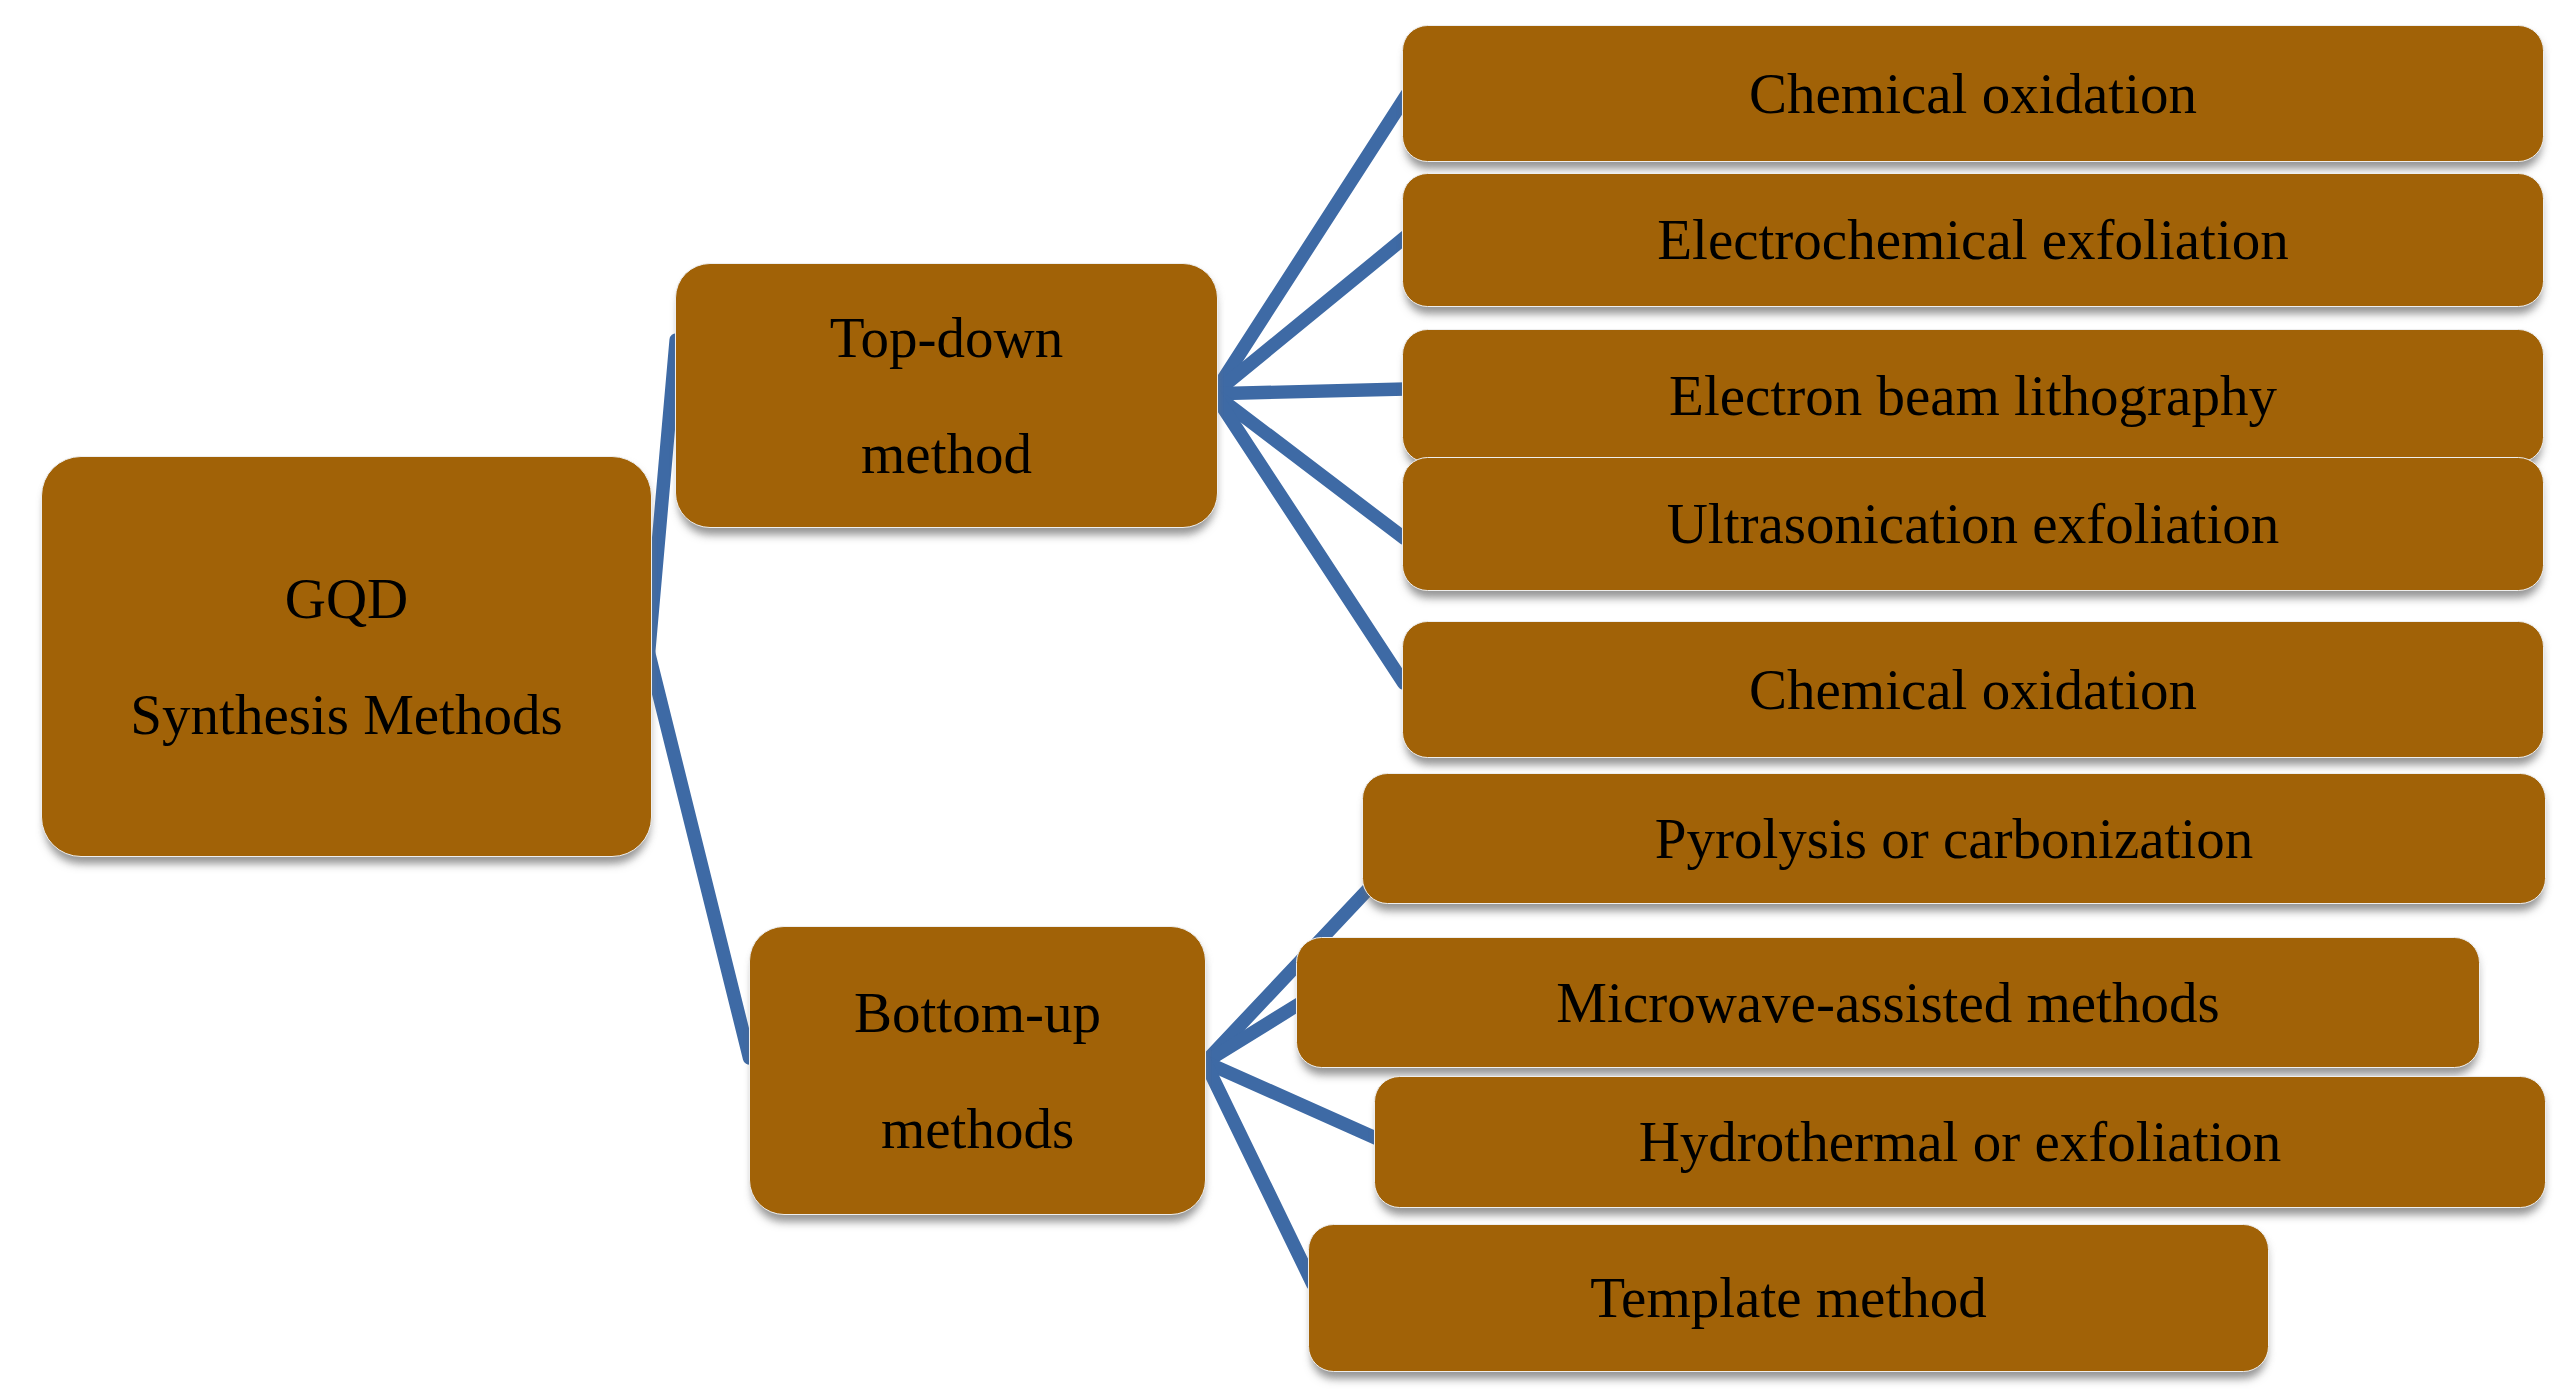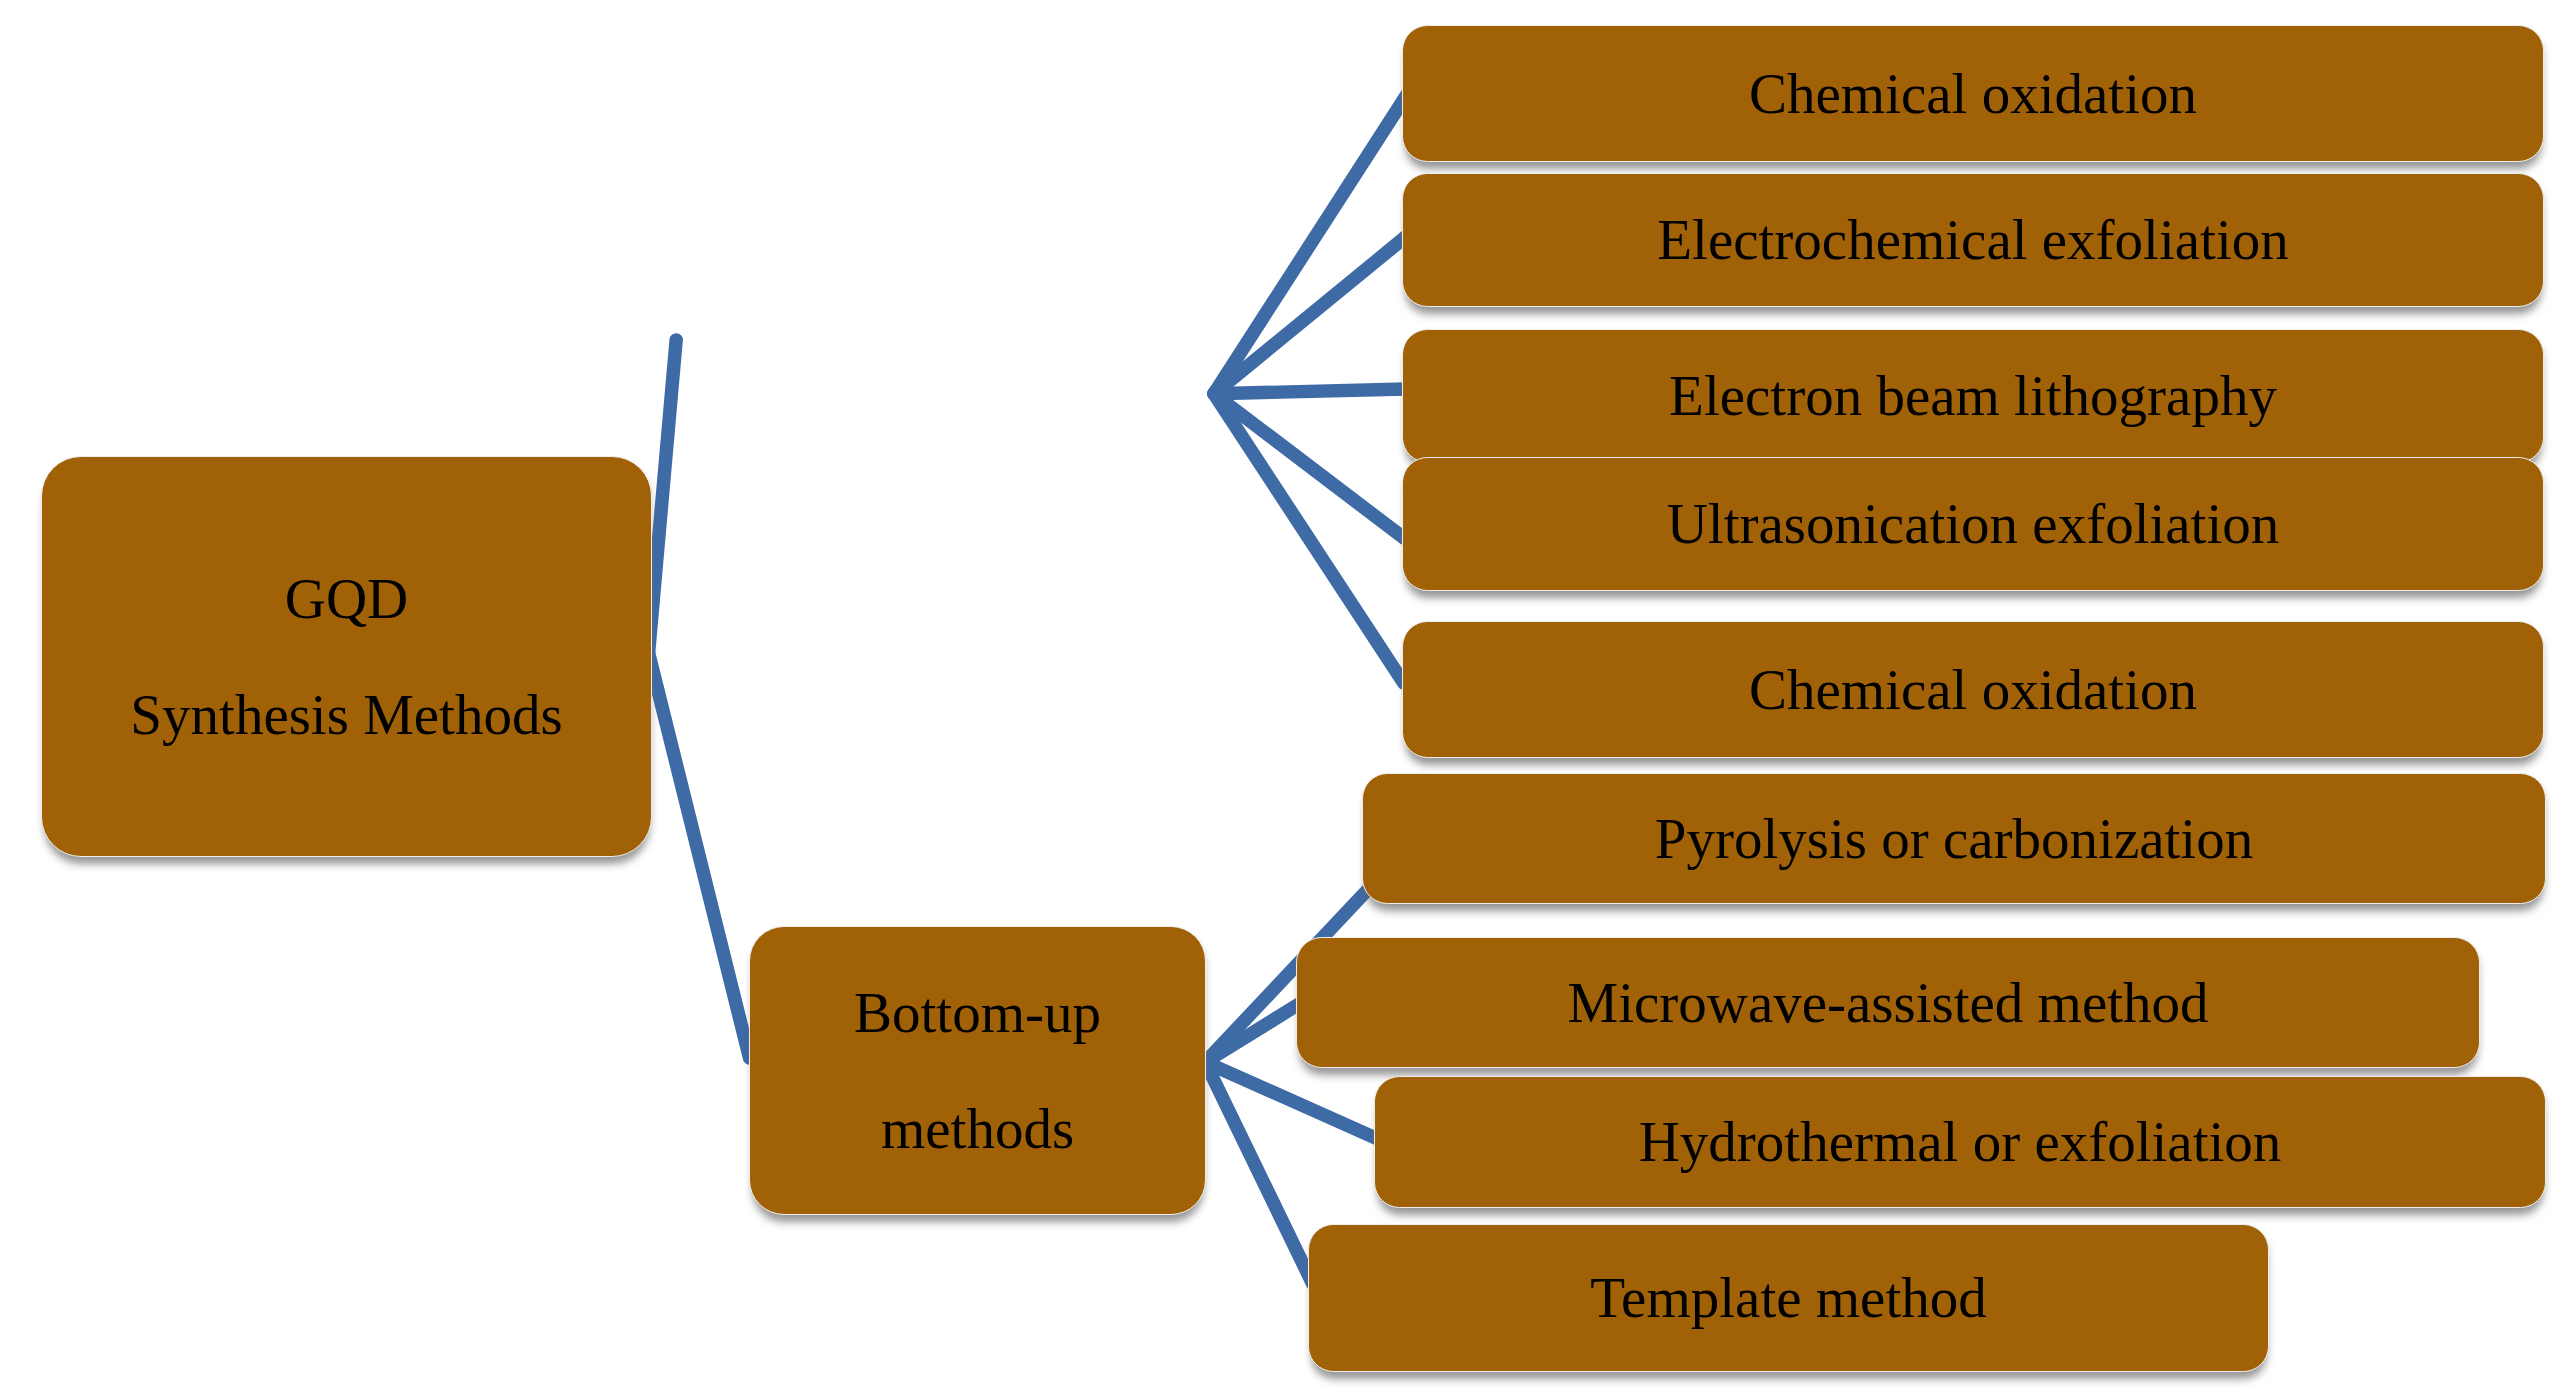--- a/index.html
+++ b/index.html
@@ -61,38 +61,42 @@
     <line class="connector" x1="1790" y1="1578" x2="1932" y2="1490" stroke="#3E6AA5"></line>
     <line class="connector" x1="1790" y1="1578" x2="2046" y2="1692" stroke="#3E6AA5"></line>
     <line class="connector" x1="1790" y1="1578" x2="1950" y2="1908" stroke="#3E6AA5"></line>
   </svg>
 
   <div class="node round-lg two-line" style="left:41px;top:456px;width:609px;height:399px;">
     <span>GQD</span>
     <span>Synthesis Methods</span>
   </div>
 
+  <div class="node round-md two-line" style="left:675px;top:263px;width:541px;height:263px;">
+    <span>Top-down</span>
+    <span>method</span>
+  </div>
 
   <div class="node round-md two-line" style="left:749px;top:926px;width:455px;height:287px;">
     <span>Bottom-up</span>
     <span>methods</span>
   </div>
 
   <div class="node leaf" style="left:1402px;top:25px;width:1140px;height:135px;">Chemical oxidation</div>
 
   <div class="node leaf" style="left:1402px;top:173px;width:1140px;height:132px;">Electrochemical exfoliation</div>
 
   <div class="node leaf" style="left:1402px;top:329px;width:1140px;height:132px;text-align:right;">Electron beam lithography</div>
 
   <div class="node leaf" style="left:1402px;top:457px;width:1140px;height:132px;text-align:right;">Ultrasonication exfoliation</div>
 
   <div class="node leaf" style="left:1402px;top:621px;width:1140px;height:135px;">Chemical oxidation</div>
 
   <div class="node leaf" style="left:1362px;top:773px;width:1182px;height:129px;">Pyrolysis or carbonization</div>
 
-  <div class="node leaf" style="left:1296px;top:937px;width:1182px;height:129px;">Microwave-assisted method</div>
+  <div class="node leaf" style="left:1296px;top:937px;width:1182px;height:129px;">Microwave-assisted methods</div>
 
   <div class="node leaf" style="left:1374px;top:1076px;width:1170px;height:130px;">Hydrothermal or exfoliation</div>
 
   <div class="node leaf" style="left:1308px;top:1224px;width:959px;height:146px;">Template method</div>
 
 </div>
 
 
 </body></html>

